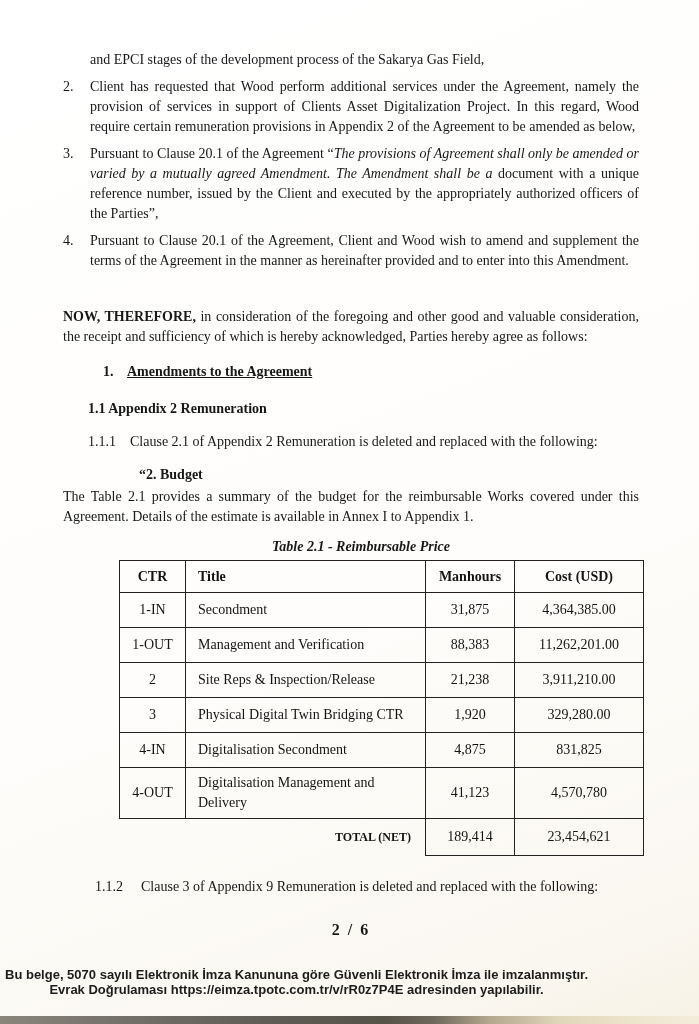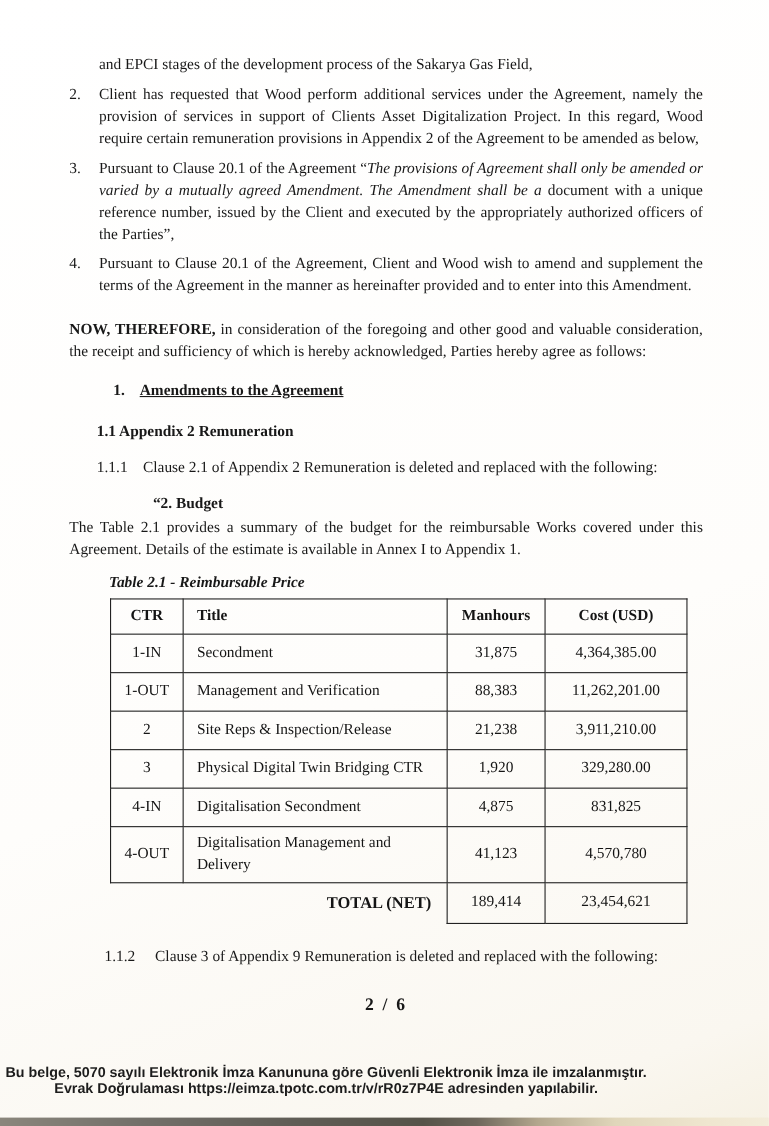--- a/index.html
+++ b/index.html
@@ -19,57 +19,57 @@
 
   .content { position:absolute; top:50px; left:63px; right:60px; }
 
   
   .cont-line { margin-left:27px; margin-bottom:7px; text-align:justify; }
   .li { display:flex; margin-bottom:7px; }
   .li .num { flex:none; width:27px; }
   .li .txt { flex:1; text-align:justify; }
   .it { font-style:italic; }
 
-  .para-now { margin-top:20px; text-align:justify; }
+  .para-now { margin-top:36px; text-align:justify; }
   .b { font-weight:bold; }
 
   .h1 { margin-top:15px; margin-left:40px; font-weight:bold; display:flex; }
   .h1 .num { flex:none; width:24px; }
   .h1 .t { text-decoration:underline;text-align:center; }
 
   .h11 { margin-top:17px; margin-left:25px; font-weight:bold; }
 
   .c111 { margin-top:13px; margin-left:25px; display:flex; }
   .c111 .num { flex:none; width:42px; }
 
   .budget { margin-top:13px; margin-left:76px; font-weight:bold; }
 
   .tintro { margin-top:2px; text-align:justify; }
 
-  .ttitle { margin-top:10px; width:524px; margin-left:36px; 
+  .ttitle { margin-top:10px; width:524px; margin-left:36px; text-align:center;
             font-weight:bold; font-style:italic; }
 
   table.budget-table {
     border-collapse:collapse; table-layout:fixed;
-    margin-left:37px; margin-top:3px;
+    margin-left:56px; margin-top:3px;
     width:524px; font-size:14px; color:#141414;
   }
   .budget-table th, .budget-table td { border:1.6px solid #222222; padding:0 4px; }
   .budget-table th { font-weight:bold; height:31px; }
   .budget-table td { height:34px; }
   .col-ctr { width:66px; } .col-title { width:240px; }
   .col-mh { width:89px; }  .col-cost { width:129px; }
   .cell-c { text-align:center; }
   .cell-l { text-align:left; padding-left:12px !important; }
   .th-title { text-align:left; padding-left:12px !important; }
   .row-tall td { height:50px; }
   .total-label {
     border:none !important; background:transparent;
     text-align:right; padding-right:14px !important;
-    font-weight:bold; font-size:15px;
+    font-weight:bold; font-size:12px;
   }
   .total-val { height:36px !important; }
 
   .c112 { margin-top:21px; margin-left:32px; display:flex; }
   .c112 .num { flex:none; width:46px; }
 
   .pagenum { margin-top:23px; text-align:center; font-weight:bold;
              font-size:16px; letter-spacing:2px; }
 
   .footer {

